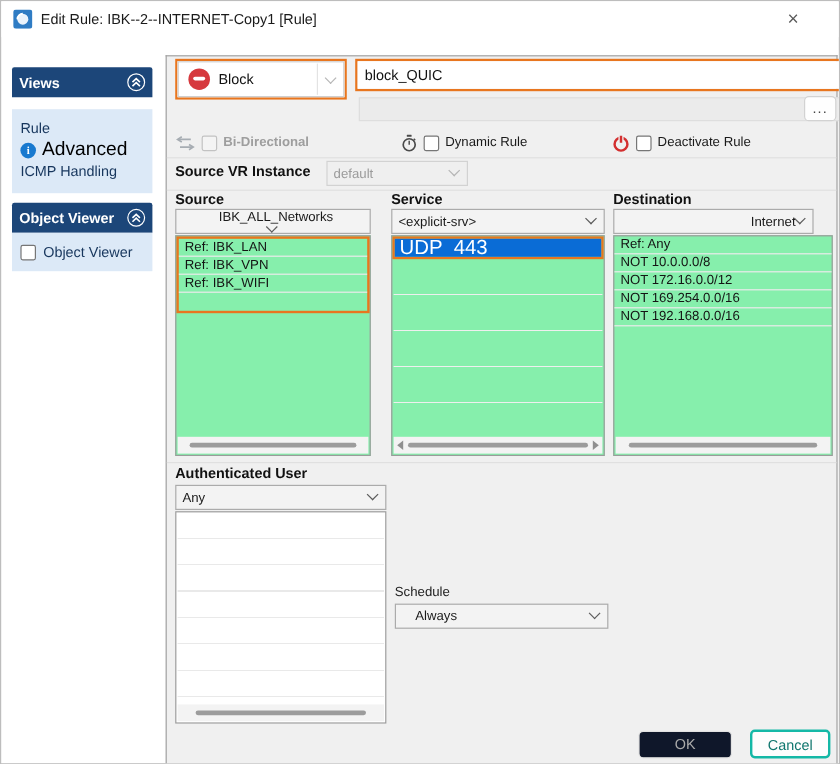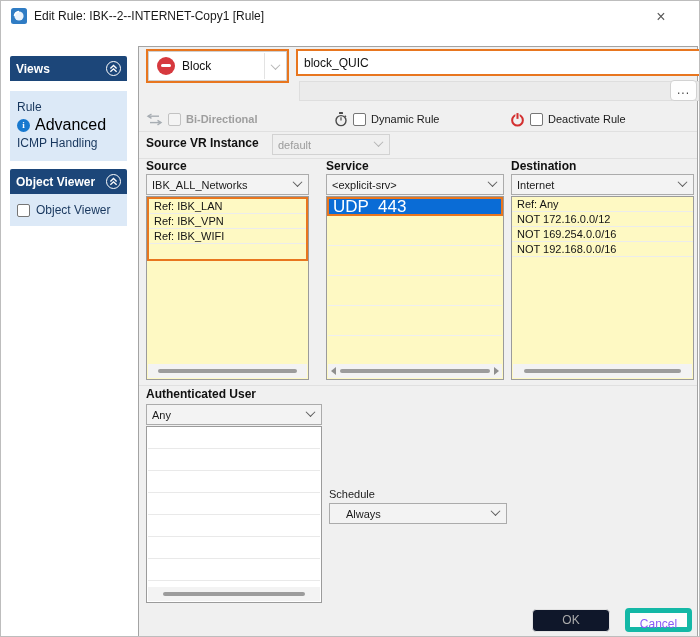--- a/index.html
+++ b/index.html
@@ -56,41 +56,41 @@
   .cbg .dim-label{color:#9E9E9E;font-weight:bold;}
 
   
   .vr-label{position:absolute;left:7px;top:89px;font-size:12px;font-weight:bold;color:#111;}
   .combo{position:absolute;height:21px;background:#F3F3F3;border:1px solid #ABABAB;display:flex;align-items:center;justify-content:space-between;font-size:11px;color:#1A1A1A;padding-left:5px;}
   .combo .chev{margin-right:7px;margin-top:-2px;}
   .combo.disabled{background:#EFEFEF;color:#9B9B9B;border-color:#D2D2D2;}
 
   
   .col-header{position:absolute;top:112px;font-size:12px;font-weight:bold;color:#111;}
-  .listbox{position:absolute;top:149px;height:184px;background:#fef9c3;border:1px solid #9B9B9B;}
+  .listbox{position:absolute;top:149px;height:184px;background:#86efac;border:1px solid #9B9B9B;}
   .lrow{height:15px;line-height:14px;font-size:11px;color:#141414;padding-left:5px;border-bottom:1px solid #ECECEC;white-space:nowrap;overflow:hidden;}
   .src-hl{position:absolute;left:0;top:0;right:0;height:64px;border:2px solid var(--highlight);}
   .svc-hl{position:absolute;left:0;top:0;right:0;height:19px;border:2px solid var(--highlight);}
   .svc-sel{height:15px;line-height:15px;background:var(--selection);color:#FFF;font-size:17px;padding-left:4px;white-space:pre;}
   .svc-lines{position:absolute;left:1px;right:1px;top:19px;bottom:15px;background:repeating-linear-gradient(to bottom,transparent 0,transparent 29px,#EFEFEF 29px,#EFEFEF 30px);}
   .hscroll{position:absolute;left:1px;right:1px;bottom:1px;height:14px;background:#F3F3F3;display:flex;align-items:center;}
   .hthumb{height:4px;background:#9C9C9C;border-radius:2px;}
   .harrow-l{width:0;height:0;border-top:4px solid transparent;border-bottom:4px solid transparent;border-right:5px solid #8F8F8F;margin-left:3px;}
   .harrow-r{width:0;height:0;border-top:4px solid transparent;border-bottom:4px solid transparent;border-left:5px solid #8F8F8F;margin-right:3px;}
 
   
   .auth-label{position:absolute;left:7px;top:340px;font-size:12px;font-weight:bold;color:#111;}
   .auth-list{position:absolute;left:7px;top:379px;width:176px;height:177px;background:#FFF;border:1px solid #9B9B9B;}
   .auth-lines{position:absolute;left:1px;right:1px;top:0;bottom:15px;background:repeating-linear-gradient(to bottom,transparent 0,transparent 21px,#E9E9E9 21px,#E9E9E9 22px);}
   .sched-label{position:absolute;left:190px;top:441px;font-size:11px;color:#222;}
 
   
   .btn{position:absolute;border-radius:4px;font-size:12px;text-align:center;}
   .btn.ok{left:393px;top:562px;width:78px;height:23px;background:#0f172a;border:1px solid #E2E2E2;color:#ABABAB;line-height:21px;}
-  .btn.cancel{left:486px;top:561px;width:67px;height:24px;background:#FDFDFD;border:5px solid #14b8a6;color:#8b5cf6;line-height:22px;}
+  .btn.cancel{left:486px;top:561px;width:67px;height:24px;background:#FDFDFD;border:2px solid #14b8a6;color:#0f766e;line-height:22px;}
 </style>
 </head>
 <body>
 
 <div class="dialog">
 
   <div class="titlebar">
     <span class="app-icon">
       <svg width="16" height="16" viewBox="0 0 16 16">
           <rect width="16" height="16" rx="2.5" fill="#2F7CC4"></rect>
@@ -189,29 +189,29 @@
     <div class="combo disabled" style="left:133px;top:87px;width:118px;">
       <span>default</span>
       <span class="chev dim"></span>
     </div>
     <div class="sep" style="top:111px;"></div>
 
     <div class="col-header" style="left:7px;">Source</div>
     <div class="col-header" style="left:187px;text-align:right;">Service</div>
     <div class="col-header" style="left:372px;">Destination</div>
 
-    <div class="combo" style="left:7px;top:127px;width:163px;">
+    <div class="combo" style="left:7px;top:127px;width:163px;flex-direction:column;">
       <span>IBK_ALL_Networks</span>
       <span class="chev"></span>
     </div>
     <div class="combo" style="left:187px;top:127px;width:178px;">
       <span>&lt;explicit-srv&gt;</span>
       <span class="chev"></span>
     </div>
-    <div class="combo" style="left:372px;top:127px;width:183px;">
+    <div class="combo" style="left:372px;top:127px;width:167px;justify-content:flex-end;">
       <span>Internet</span>
       <span class="chev"></span>
     </div>
 
     <div class="listbox" style="left:7px;width:163px;">
       <div class="src-hl">
         <div class="lrow">Ref: IBK_LAN</div>
         <div class="lrow">Ref: IBK_VPN</div>
         <div class="lrow">Ref: IBK_WIFI</div>
       </div>
@@ -227,20 +227,21 @@
       <div class="svc-lines"></div>
       <div class="hscroll">
         <span class="harrow-l"></span>
         <span class="hthumb" style="flex:1;margin:0 4px;"></span>
         <span class="harrow-r"></span>
       </div>
     </div>
 
     <div class="listbox" style="left:372px;width:183px;">
       <div class="lrow">Ref: Any</div>
+      <div class="lrow">NOT 10.0.0.0/8</div>
       <div class="lrow">NOT 172.16.0.0/12</div>
       <div class="lrow">NOT 169.254.0.0/16</div>
       <div class="lrow">NOT 192.168.0.0/16</div>
       <div class="hscroll">
           <span class="hthumb" style="width:88%;margin:auto;"></span>
         </div>
     </div>
     <div class="sep" style="top:338px;"></div>
 
     <div class="auth-label">Authenticated User</div>

